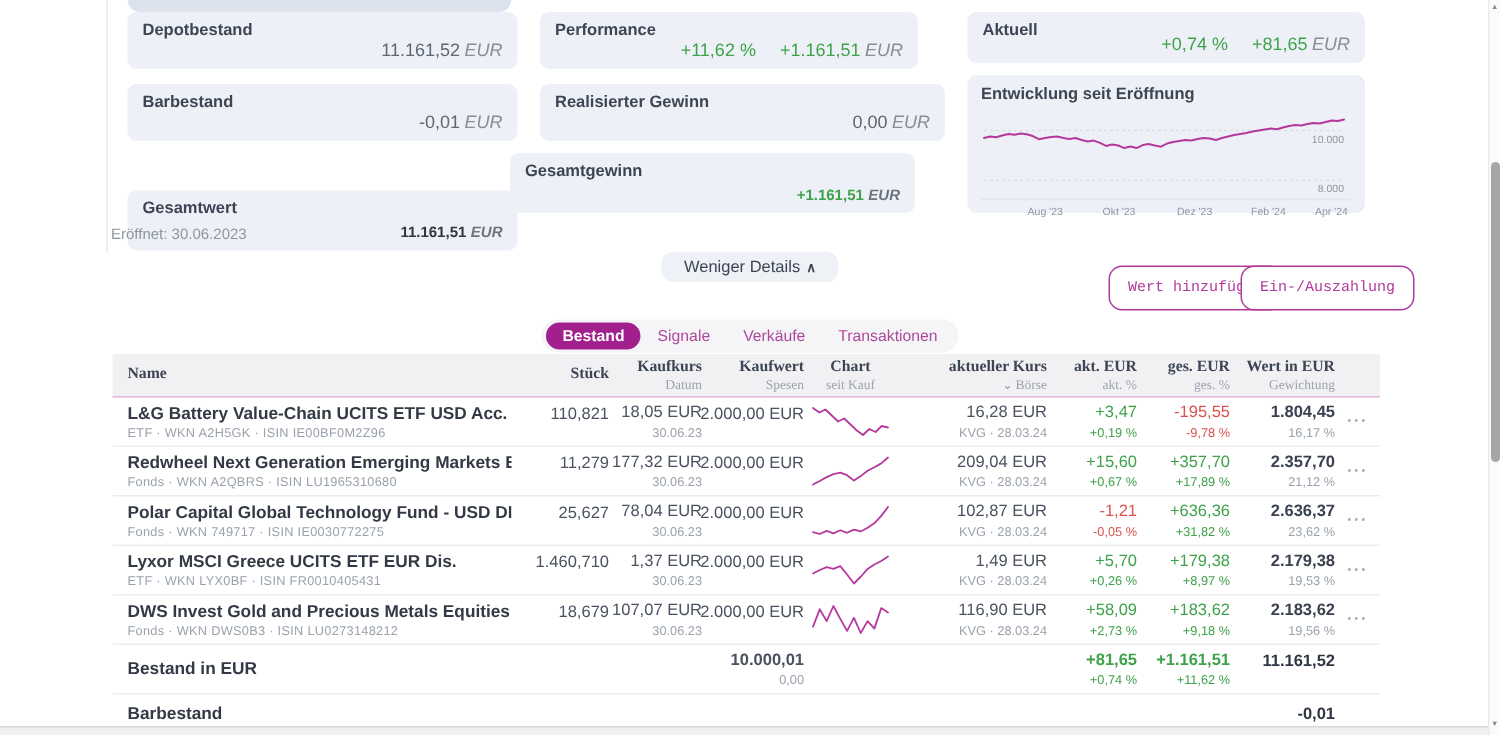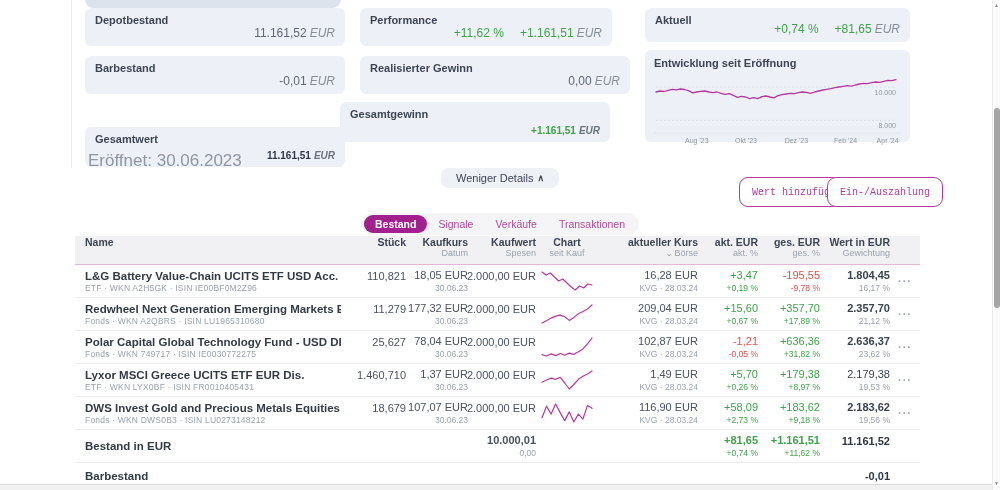--- a/index.html
+++ b/index.html
@@ -12,21 +12,21 @@
 
   .card { position:absolute; background:#edf1f7; border-radius:6px; padding:6px 10px; }
   .card-label { font-size:11px; font-weight:bold; color:#3d4554; }
   .card-vals { position:absolute; right:10px; bottom:6px; font-size:12px; color:#5f6774; white-space:nowrap; }
   .card-vals .cur { color:#858d99; margin-left:3px;font-style:italic; }
   .card-vals .pct { color:#3fa24a; margin-right:16px; }
   .card-vals .green { color:#3fa24a; }
   .big .card-vals { font-size:10px; font-weight:bold; color:#2f3744;text-align:right; }
   .big .card-vals .cur { font-weight:bold; color:#6b7380; }
 
-  .opened { position:absolute; left:88px; top:151px; font-size:17px; color:#8e96a2; }
+  .opened { position:absolute; left:74px; top:151px; font-size:10px; color:#8e96a2; }
 
   .chart-card { position:absolute; left:645px; top:50px; width:265px; height:92px; background:#edf1f7; border-radius:6px; padding:7px 9px 2px 9px; }
   .chart-card svg { display:block; margin-top:2px; }
 
   .details-btn { position:absolute; left:50%; transform:translateX(-50%); top:168px;
     background:#eef1f6; border:none; border-radius:8px; padding:4px 15px; font-size:11px;
     color:#3d4554; font-family:inherit; cursor:pointer; display:flex; align-items:center; gap:4px; }
   .details-btn .chev { font-weight:bold; font-size:9px; }
 
   .pill-btn { position:absolute; top:177px; background:#fff; border:1px solid #b23a9c; color:#b23a9c;
@@ -34,21 +34,21 @@
 
   .tab-bar { position:absolute; top:213px; left:50%; transform:translateX(-50%);
     display:flex; align-items:center; background:#f5f5f7; border-radius:11px; padding:2px 3px; }
   .tab { border:none; background:transparent; color:#ad4a9b; font-size:10.5px; font-family:inherit;
     padding:3px 11px; border-radius:9px; cursor:pointer; white-space:nowrap; }
   .tab.active { background:#a2208d; color:#fff; font-weight:bold; }
 
   .table { position:absolute; left:75px; top:236px; width:845px; }
   .tgrid { display:grid; grid-template-columns:1fr 65px 62px 68px 62px 100px 60px 62px 70px 30px; align-items:stretch; }
   .thead { background:#f1f1f3; border-bottom:1px solid #e3b7d8; height:29px; }
-  .hc { display:flex; flex-direction:column; align-items:flex-end; line-height:1.15; }
+  .hc { display:flex; flex-direction:column; justify-content:center; align-items:flex-end; line-height:1.15;font-family:Liberation Serif, serif; }
   .hc .t { font-size:10.5px; font-weight:bold; color:#3d4554; }
   .hc .s { font-size:9px; color:#9ba3af; }
   .hc.left { align-items:flex-start; padding-left:10px; }
   .hc.center { align-items:center; }
   .chev-d { font-size:8px; color:#8d95a1; margin-right:2px; }
 
   .trow { height:33px; border-bottom:1px solid #ededef; }
   .c-name { display:flex; flex-direction:column; justify-content:center; padding-left:10px; overflow:hidden; line-height:1.25; }
   .c-name .t { font-size:11.5px; font-weight:bold; color:#333a45; white-space:nowrap; }
   .c-name .s { font-size:8.5px; color:#9aa2ad; letter-spacing:.2px; white-space:nowrap; }
@@ -344,21 +344,21 @@
           </div>
     <div class="num c-akt up">
             <span class="t">+5,70</span>
             <span class="s">+0,26 %</span>
           </div>
     <div class="num c-ges up">
             <span class="t">+179,38</span>
             <span class="s">+8,97 %</span>
           </div>
     <div class="num c-wert plain-sub">
-            <span class="t" style="font-weight:normal;color:#3a4250">2.179,38</span>
+            <span class="t" style="font-weight:bold;color:#3a4250">2.179,38</span>
             <span class="s">19,53 %</span>
           </div>
     <div class="c-menu">···</div>
   </div>
 
   <div class="tgrid trow">
     <div class="c-name">
             <span class="t">DWS Invest Gold and Precious Metals Equities - FC EUR ACC</span>
             <span class="s">Fonds · WKN DWS0B3 · ISIN LU0273148212</span>
           </div>

